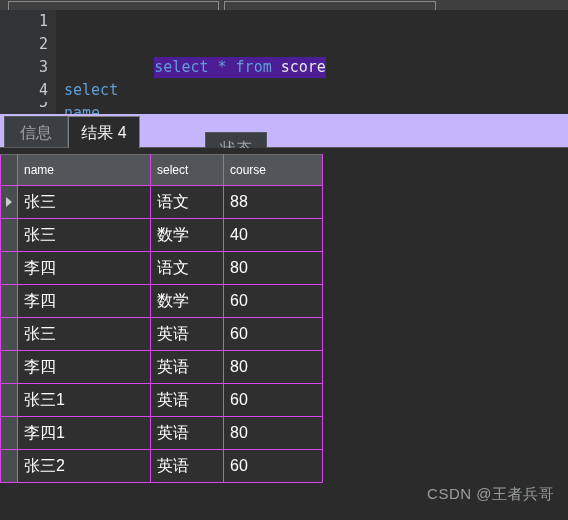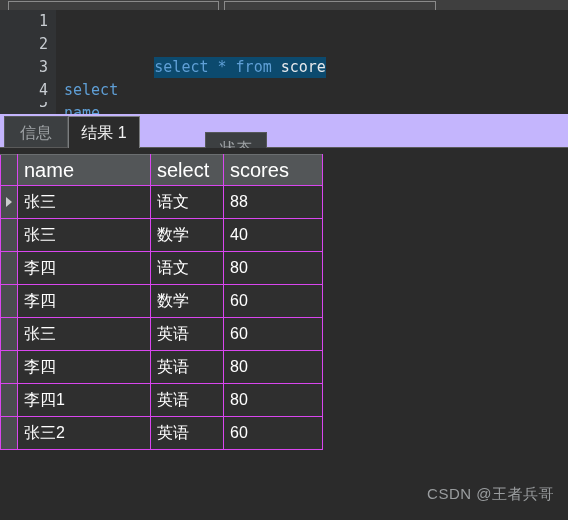--- a/index.html
+++ b/index.html
@@ -88,21 +88,21 @@
   .code-text {
     position: absolute;
     left: 8px;
     height: 23px;
     line-height: 23px;
     white-space: pre;
   }
   .kw  { color: #5f9fd6; }
   .idw { color: #e8eaed; }
   .sel {
-    background: #0c4a6e;
+    background: #4c1d95;
     padding: 1px 0 2px 0;
   }
   .line5-clip {
     position: absolute;
     left: 0;
     top: 92px;
     width: 568px;
     height: 12px;
     overflow: hidden;
   }
@@ -183,21 +183,21 @@
     color: #ffffff;
     font-weight: normal;
     text-align: left;
     vertical-align: middle;
     overflow: hidden;
     white-space: nowrap;
   }
   .grid thead th {
     background: #535658;
     color: #ffffff;
-    font-size: 20px;
+    font-size: 12px;
     height: 30px;
     border-top: 1px solid #6b6e70;
   }
   .grid thead th.selhdr {
     background: #4a4d4f;
     padding: 0;
   }
   .grid tbody td {
     background: #2f2f2f;
   }
@@ -272,38 +272,38 @@
         <div class="lnum" style="top:0px">5</div>
         <span class="code-text" style="left:64px">
           
         </span>
       </div>
     </div>
   </div>
 
   <div class="tabbar">
     <div class="tab t0"><span>信息</span></div>
-    <div class="tab t1 active"><span>结果 1</span></div>
+    <div class="tab t1 active"><span>结果 4</span></div>
     <div class="tab t3"><span>状态</span></div>
   </div>
 
   <div class="results">
     <table class="grid">
       <colgroup>
         <col class="c-sel">
           <col class="c-name">
           <col class="c-crs">
           <col class="c-scr">
       </colgroup>
       <thead>
         <tr>
           <th class="selhdr"></th>
           <th>name</th>
           <th>select</th>
-          <th>scores</th>
+          <th>course</th>
         </tr>
       </thead>
       <tbody>
         <tr>
           <td class="selcell">
               <span class="rowmarker"></span>
             </td>
           <td>张三</td>
           <td>语文</td>
           <td>88</td>
@@ -333,20 +333,26 @@
           <td>60</td>
         </tr>
         <tr>
           <td class="selcell"></td>
           <td>李四</td>
           <td>英语</td>
           <td>80</td>
         </tr>
         <tr>
           <td class="selcell"></td>
+          <td>张三1</td>
+          <td>英语</td>
+          <td>60</td>
+        </tr>
+        <tr>
+          <td class="selcell"></td>
           <td>李四1</td>
           <td>英语</td>
           <td>80</td>
         </tr>
         <tr>
           <td class="selcell"></td>
           <td>张三2</td>
           <td>英语</td>
           <td>60</td>
         </tr>

